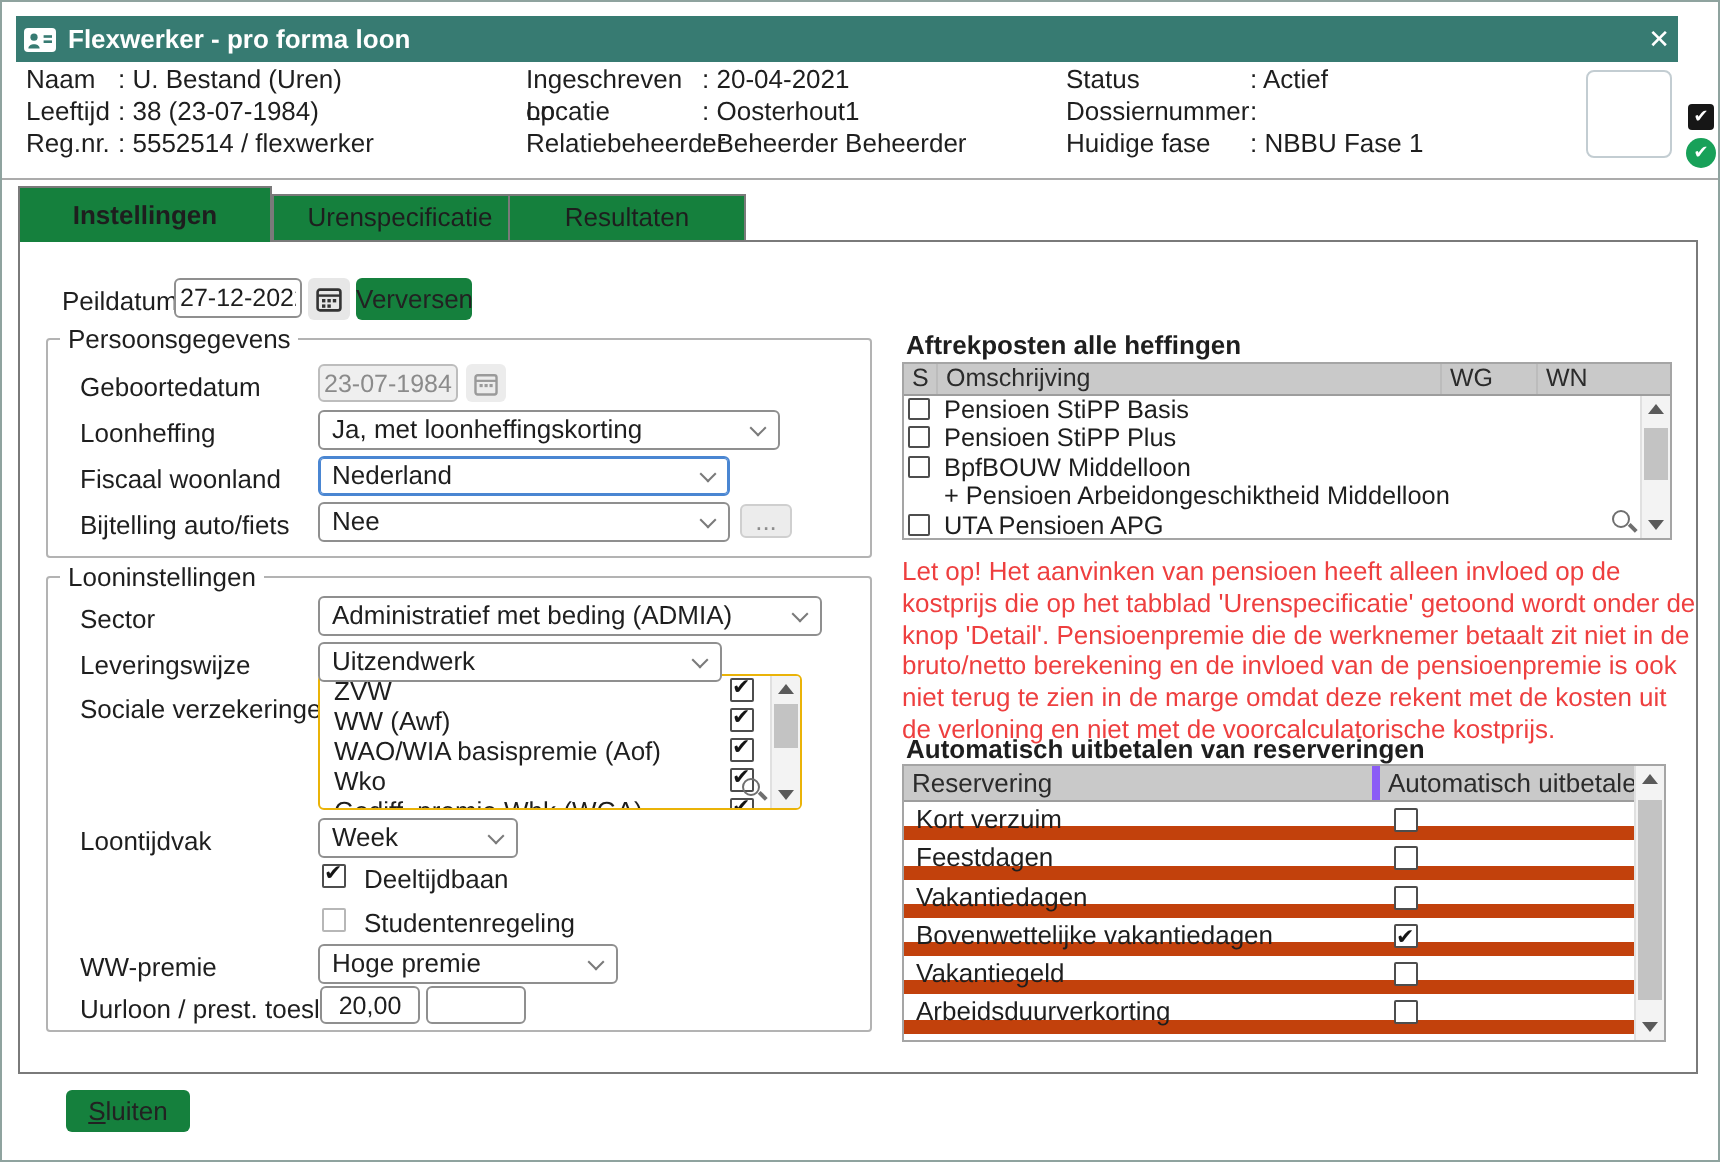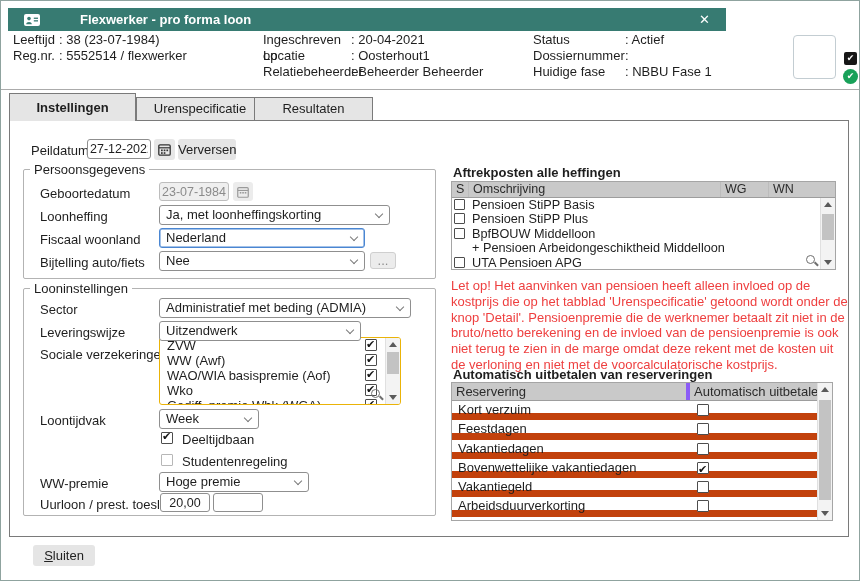--- a/index.html
+++ b/index.html
@@ -1,48 +1,48 @@
 <!DOCTYPE html>
 <html><head>
 <meta charset="utf-8">
 <style>
   * { margin:0; padding:0; box-sizing:border-box; }
   html,body { background:#d8d8d8; }
   body { font-family:"Liberation Sans","DejaVu Sans",sans-serif; font-size:13px; color:#1e1e1e; }
   #window { position:relative; width:860px; height:581px; background:#fff; border:1px solid #8fa39f; overflow:hidden; }
 
   
-  .titlebar { position:absolute; left:7px; top:7px; width:718px; height:23px; background:#377b72; display:flex; align-items:center; padding:0 16px;gap:34px; }
+  .titlebar { position:absolute; left:7px; top:7px; width:831px; height:23px; background:#377b72; display:flex; align-items:center; padding:0 4px; }
   .titlebar .ttl { color:#fff; font-weight:bold; font-size:13px; margin-left:6px; }
   .titlebar .close { margin-left:auto; color:#fff; font-size:13px; font-weight:bold; cursor:pointer; line-height:1; }
 
   
   .hcol { position:absolute; top:31px; }
   .hcol .hrow { display:flex; height:16px; line-height:16px; }
   .hlabel { flex:none; }
   .hval::before { content:": "; white-space:pre; }
   #hcol1 { left:12px; }  #hcol1 .hlabel { width:46px; }
   #hcol2 { left:262px; } #hcol2 .hlabel { width:88px; }
   #hcol3 { left:532px; } #hcol3 .hlabel { width:92px; }
   .photo { position:absolute; left:792px; top:34px; width:43px; height:44px; border:1px solid #c3cdd2; border-radius:4px; background:#fff; }
   .blackcheck { position:absolute; left:843px; top:51px; width:13px; height:13px; background:#161616; border-radius:2px; color:#fff; font-size:9px; line-height:13px; text-align:center; }
   .greencheck { position:absolute; left:842px; top:68px; width:15px; height:15px; background:#18a159; border-radius:50%; color:#fff; font-size:9px; line-height:15px; text-align:center; }
   .hline { position:absolute; left:0; top:88px; width:100%; height:0; border-top:1px solid #ababab; }
 
   
-  .tab { position:absolute; background:#e5e5e5; border:1px solid #7a7a7a; border-bottom:none; text-align:center; cursor:pointer; }
+  .tab { position:absolute; background:#15803d; border:1px solid #7a7a7a; border-bottom:none; text-align:center; cursor:pointer; }
   .tab.active { left:8px; top:92px; width:127px; height:28px; line-height:27px; font-weight:bold; z-index:3; }
   .tab.t2 { left:135px; top:96px; width:128px; height:23px; line-height:22px; z-index:1; }
   .tab.t3 { left:253px; top:96px; width:119px; height:23px; line-height:22px; z-index:1; }
   .panel { position:absolute; left:8px; top:119px; width:840px; height:417px; border:1px solid #7a7a7a; background:#fff; z-index:2; }
 
   
   .ti { position:absolute; height:20px; border:1px solid #8f8f8f; border-radius:3px; background:#fff; font:12.5px "Liberation Sans",sans-serif; text-align:center; color:#1e1e1e; padding:0 2px; }
   .ti:disabled,.ti.disabled { background:#efefef; border-color:#bdbdbd; color:#8b8b8b; }
-  .btn { position:absolute; background:#e5e5e5; border:none; border-radius:3px; font:13px "Liberation Sans",sans-serif; color:#222; cursor:pointer; }
+  .btn { position:absolute; background:#15803d; border:none; border-radius:3px; font:13px "Liberation Sans",sans-serif; color:#222; cursor:pointer; }
   .iconbtn { position:absolute; width:21px; height:21px; background:#e7e7e7; border:none; border-radius:3px; display:flex; align-items:center; justify-content:center; cursor:pointer; }
   .iconbtn.dis { background:#ececec; }
   .sel { position:absolute; height:20px; border:1px solid #8f8f8f; border-radius:3px; background:#fff; padding:0 20px 0 6px; line-height:18px; font-size:13px; white-space:nowrap; overflow:hidden; cursor:pointer; z-index:4; }
   .sel.focus { border:1px solid #4a86d2; box-shadow:0 0 0 0.5px #4a86d2 inset; }
   .chev { position:absolute; right:7px; top:5px; width:6px; height:6px; border-right:1.4px solid #7a7a7a; border-bottom:1.4px solid #7a7a7a; transform:rotate(45deg); }
   .cb { width:12px; height:12px; border:1px solid #4d4d4d; border-radius:1px; background:#fff; position:relative; display:inline-block; flex:none; }
   .cb.checked::after { content:"\2714"; position:absolute; left:0px; top:-3px; font-size:11px; font-weight:bold; color:#151515; }
   .lbl { position:absolute; white-space:nowrap; }
 
   
@@ -107,20 +107,24 @@
       <circle cx="5" cy="4.6" r="1.8" fill="#377b72"></circle>
       <path d="M2.2 10.2 C2.2 7.4 7.8 7.4 7.8 10.2 Z" fill="#377b72"></path>
       <rect x="9.8" y="3.6" width="4.2" height="1.3" fill="#377b72"></rect>
       <rect x="9.8" y="6.2" width="4.2" height="1.3" fill="#377b72"></rect>
     </svg>
     <span class="ttl">Flexwerker - pro forma loon</span>
     <span class="close">✕</span>
   </div>
 
   <div class="hcol" id="hcol1">
+    <div class="hrow">
+        <span class="hlabel">Naam</span>
+        <span class="hval">U. Bestand (Uren)</span>
+      </div>
     <div class="hrow">
         <span class="hlabel">Leeftijd</span>
         <span class="hval">38 (23-07-1984)</span>
       </div>
     <div class="hrow">
         <span class="hlabel">Reg.nr.</span>
         <span class="hval">5552514 / flexwerker</span>
       </div>
   </div>
   <div class="hcol" id="hcol2">

